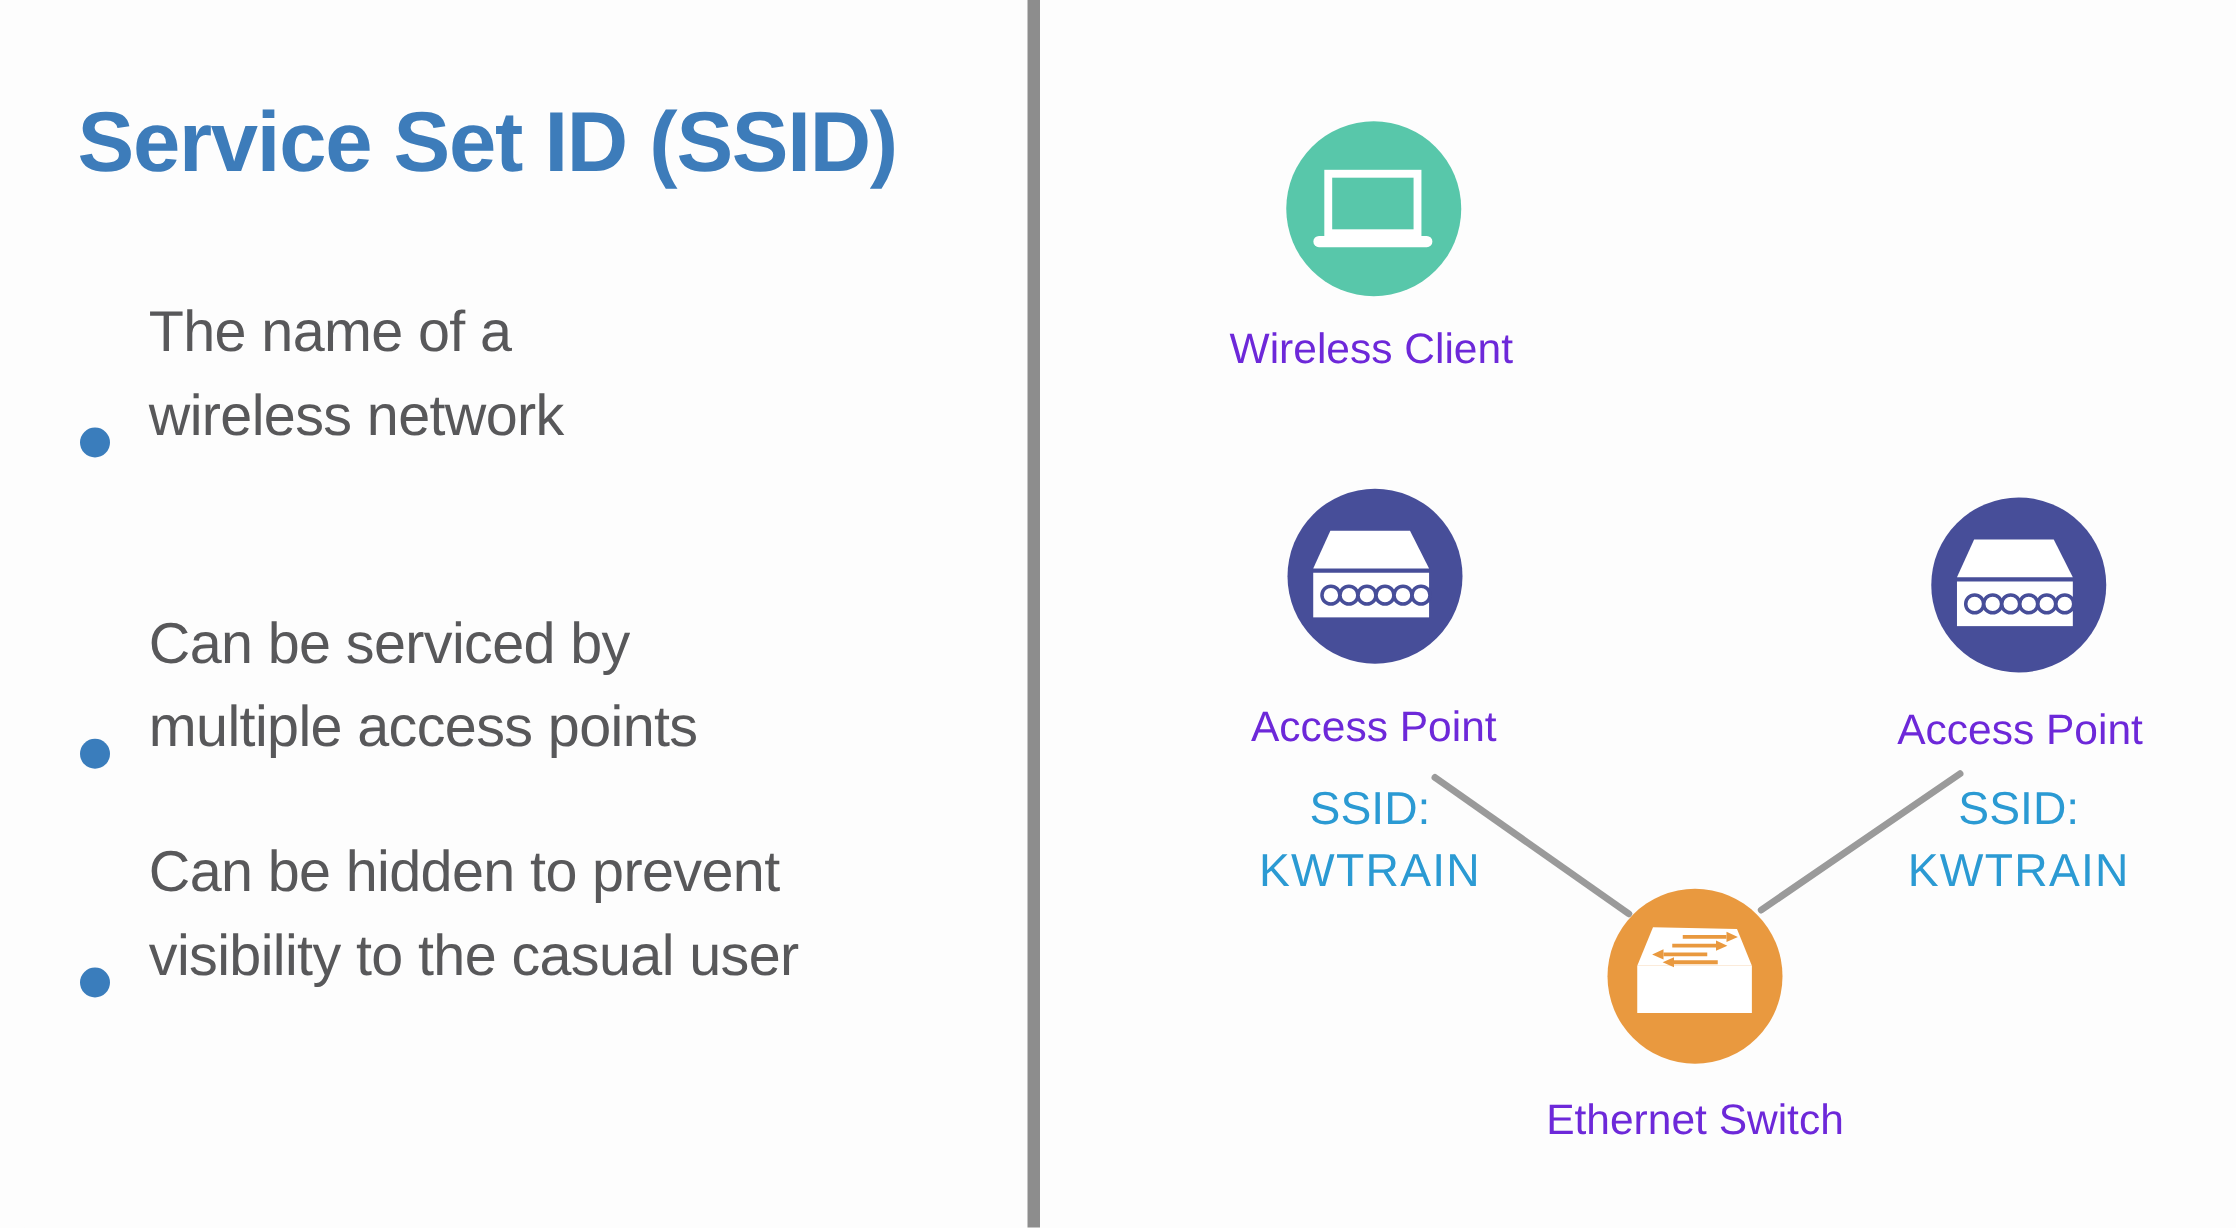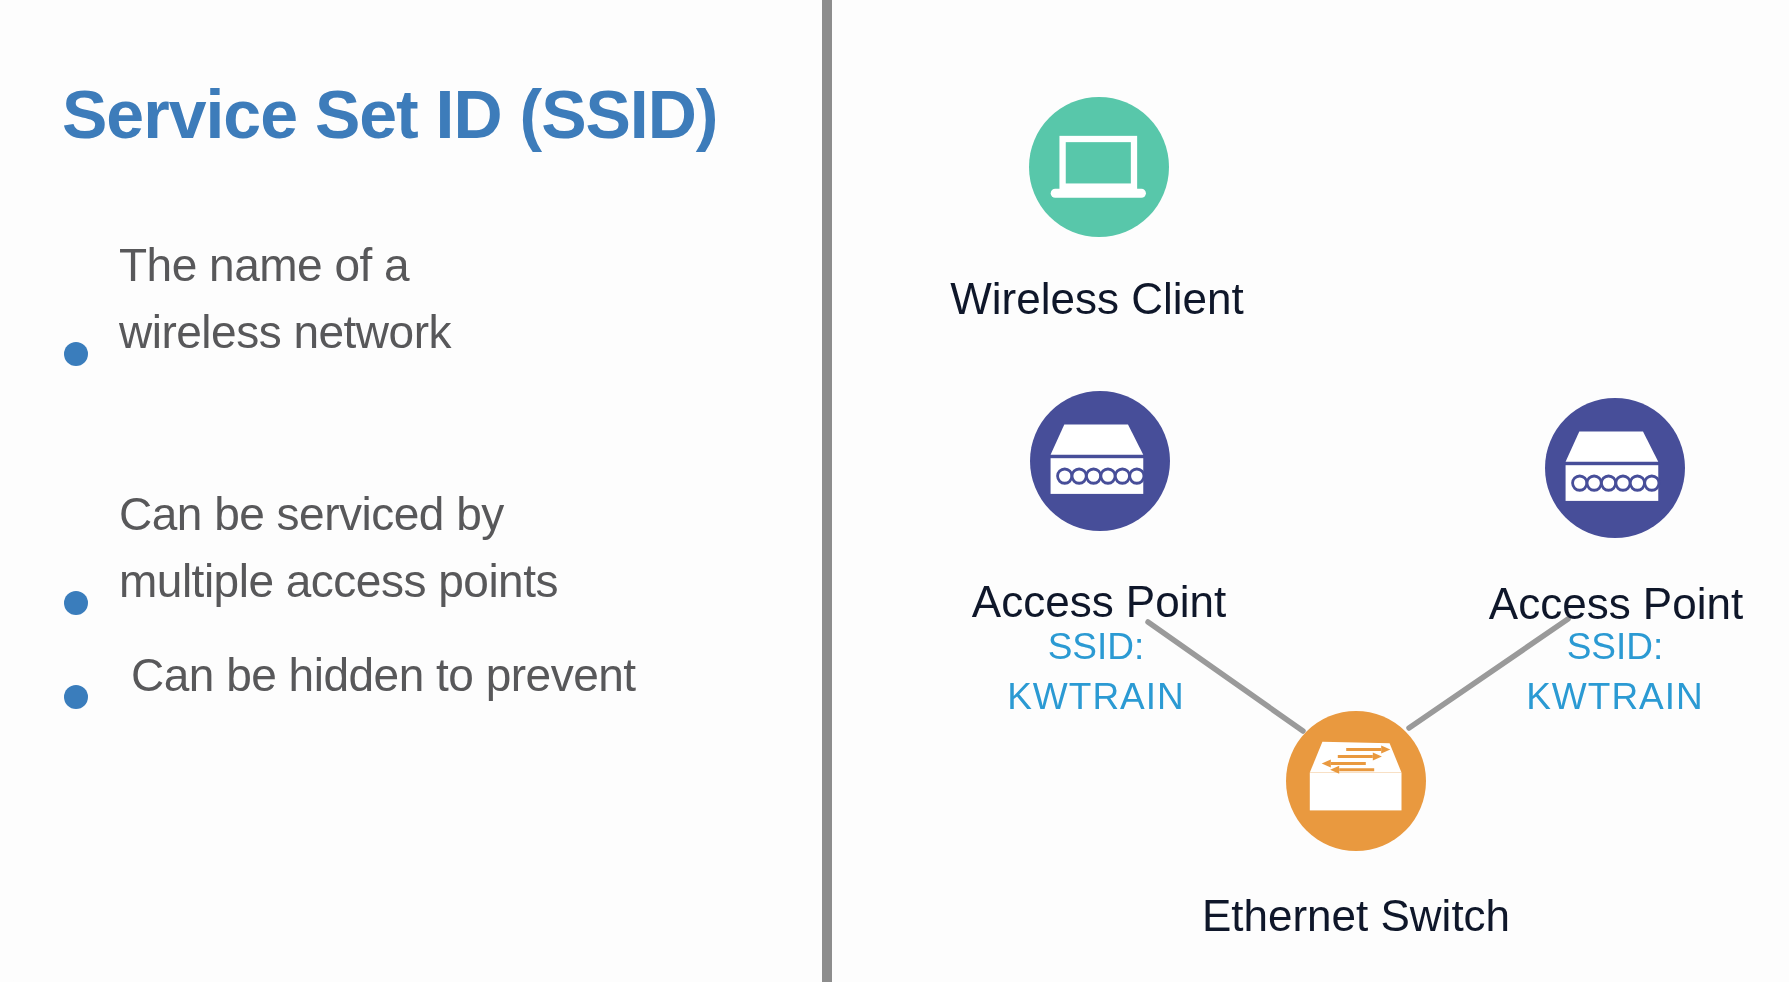--- a/index.html
+++ b/index.html
@@ -29,36 +29,36 @@
   }
   .bullet-dot {
     flex:none; width:24px; height:24px; border-radius:50%;
     background:#3a7dbc; margin-top:27px; margin-right:31px;
   }
   .bullet-text {
     font-size:46px; line-height:67px; color:#58585a; letter-spacing:-0.5px;
   }
   .b1 { top:232px; }
   .b2 { top:442px;margin-top:39px; }
-  .b3 { top:642px;gap:12px; }
+  .b3 { top:664px; }
 
   
   .node {
     position:absolute; width:140px; height:140px; border-radius:50%;
     display:flex; align-items:center; justify-content:center;
   }
   .node-client { left:1029px; top:97px;  background:#58c7aa; }
   .node-ap-left { left:1030px; top:391px; background:#474e99; }
   .node-ap-right{ left:1545px; top:398px; background:#474e99; }
   .node-switch { left:1286px; top:711px; background:#e9993f; }
   .node svg { width:140px; height:140px; display:block; }
 
   .node-label {
     position:absolute; transform:translateX(-50%);
-    font-size:44px; color:#0f172a; line-height:1; white-space:nowrap;margin-top:15px;
+    font-size:34px; color:#6d28d9; line-height:1; white-space:nowrap;
   }
   .lbl-client { left:1097px; top:262px; }
   .lbl-ap-left { left:1099px; top:565px; }
   .lbl-ap-right{ left:1616px; top:567px; }
   .lbl-switch { left:1356px; top:879px; }
 
   .ssid-label {
     position:absolute; transform:translateX(-50%);
     font-size:37px; font-weight:normal; color:#2b9ad3; line-height:1; white-space:nowrap;
   }
@@ -88,21 +88,21 @@
     <span class="bullet-text"><span>The name of a</span><br><span>wireless network</span></span>
   </div>
 
   <div class="bullet b2">
     <span class="bullet-dot"></span>
     <span class="bullet-text"><span>Can be serviced by</span><br><span>multiple access points</span></span>
   </div>
 
   <div class="bullet b3">
     <span class="bullet-dot"></span>
-    <span class="bullet-text"><span>Can be hidden to prevent</span><br></span>
+    <span class="bullet-text"><span>Can be hidden to prevent</span><br><span>visibility to the casual user</span></span>
   </div>
 
   <div class="divider"></div>
 
   <svg class="connector-layer" viewBox="0 0 1789 982">
     <line x1="1148" y1="622" x2="1303" y2="731" stroke="#9a9a9a" stroke-width="5.5" stroke-linecap="round"></line>
     <line x1="1568" y1="619" x2="1409" y2="728" stroke="#9a9a9a" stroke-width="5.5" stroke-linecap="round"></line>
   </svg>
 
   <div class="node node-client">

